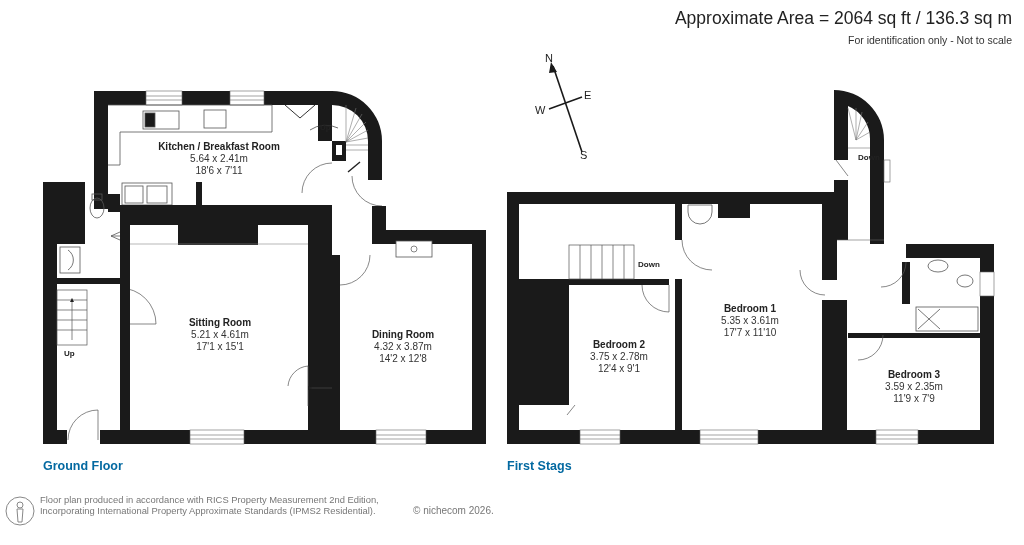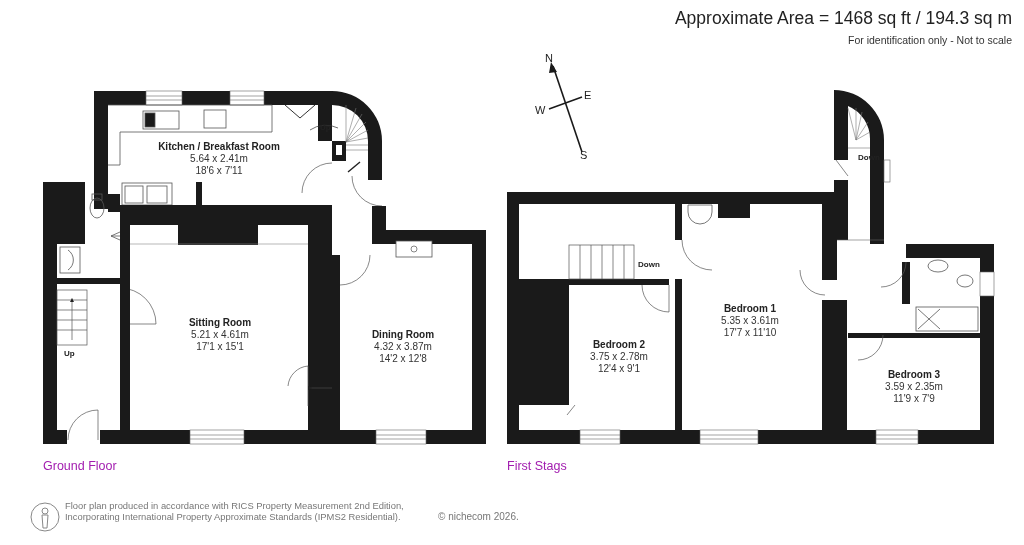--- a/index.html
+++ b/index.html
@@ -1,36 +1,36 @@
 <!DOCTYPE html>
 <html><head>
 <meta charset="utf-8">
 <style>
   html, body { margin: 0; padding: 0; background: #ffffff; }
   body { width: 1024px; height: 545px; position: relative; overflow: hidden; font-family: "Liberation Sans", sans-serif; color: #1a1a1a; }
   .abs { position: absolute; }
   #area-title { right: 12px; top: 8px; font-size: 17.5px; color: #222; white-space: nowrap; }
   #area-sub { right: 12px; top: 34px; font-size: 10.5px; color: #333; white-space: nowrap; }
-  .floor-label { font-size: 12.5px; font-weight: normal; color: #a21caf; }
+  .floor-label { font-size: 12.5px; font-weight: bold; color: #0369a1; }
   #gf-label { left: 43px; top: 459px; }
   #ff-label { left: 507px; top: 459px; }
-  #footer { left: 30px; top: 494px; width: 480px; height: 40px; margin-top: 6px; }
+  #footer { left: 5px; top: 494px; width: 480px; height: 40px; }
   #footer-icon { left: 0; top: 2px; width: 30px; height: 30px; }
   #footer-text { left: 35px; top: 0; font-size: 9.4px; line-height: 11.3px; color: #777; white-space: nowrap; }
   #footer-copy { left: 408px; top: 11.3px; font-size: 10px; color: #777; white-space: nowrap; }
   svg text { font-family: "Liberation Sans", sans-serif; }
   .rn { font-size: 10px; font-weight: bold; fill: #222; }
   .rd { font-size: 10px; fill: #333; }
   .lbl { font-size: 8px; font-weight: bold; fill: #222; }
   .cmp { font-size: 11px; fill: #222; }
 </style>
 </head>
 <body>
 
-<div class="abs" id="area-title">Approximate Area = 1468 sq ft / 194.3 sq m</div>
+<div class="abs" id="area-title">Approximate Area = 2064 sq ft / 136.3 sq m</div>
 <div class="abs" id="area-sub">For identification only - Not to scale</div>
 
 <svg class="abs" style="left:0;top:0" width="1024" height="545" viewBox="0 0 1024 545">
   <defs>
     <marker id="arr" markerWidth="6" markerHeight="6" refX="3" refY="3" orient="auto">
       <path d="M0,0 L6,3 L0,6 z" fill="#222"></path>
     </marker>
   </defs>
 
   <g>

